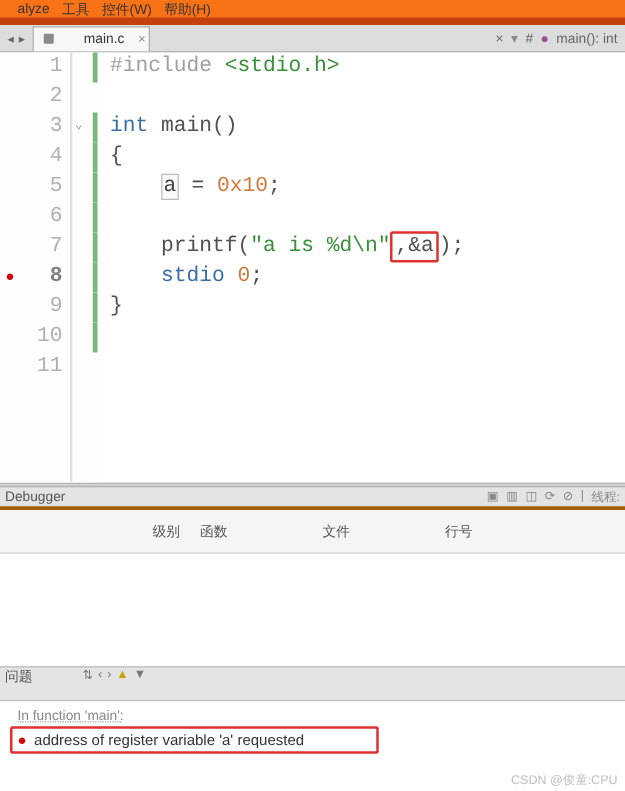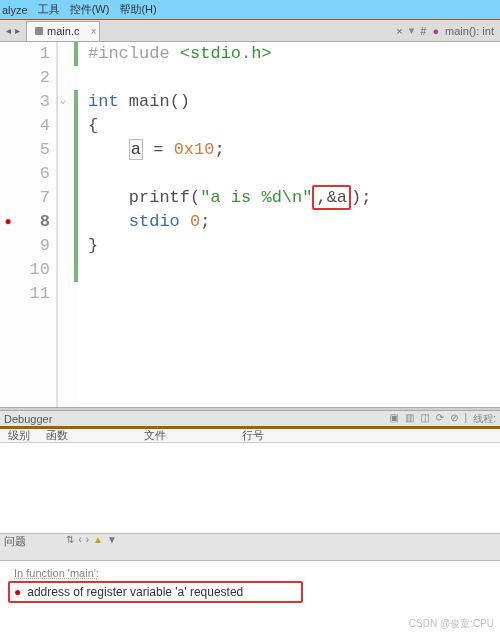--- a/index.html
+++ b/index.html
@@ -7,28 +7,28 @@
     font-family: "Microsoft YaHei", Arial, sans-serif;
     font-size: 12px;
     background: #f5f5f5;
     width: 500px;
     height: 633px;
     overflow: hidden;
     display: flex;
     flex-direction: column;
   }
   .menubar {
-    background: #7dd3fc;
+    background: #f97316;
     height: 20px;
     display: flex;
     align-items: center;
     font-size: 11px;
     color: #333;
-    border-bottom: 1px solid #c2410c;
-    padding-left: 2px;
+    border-bottom: 6px solid #c2410c;
+    padding-left: 14px;
   }
   .menubar span { margin-right: 10px; }
   .tabbar {
     background: #dcdcdc;
     height: 22px;
     display: flex;
     align-items: center;
     border-bottom: 1px solid #aaa;
   }
   .tab-left-icons {
@@ -45,20 +45,21 @@
     background: #f7f7f7;
     border: 1px solid #aaa;
     border-bottom: none;
     padding: 2px 20px 2px 8px;
     font-size: 11px;
     color: #333;
     position: relative;
     height: 20px;
     display: flex;
     align-items: center;
+    gap: 20px;
   }
   .tab .dot {
     width: 8px; height: 8px;
     background: #8b8b8b;
     border-radius: 1px;
     margin-right: 4px;
   }
   .tab-close {
     position: absolute;
     right: 3px;
@@ -183,22 +184,23 @@
     gap: 6px;
     color: #888;
     font-size: 10px;
   }
   .debug-cols {
     background: #f5f5f5;
     display: flex;
     font-size: 11px;
     color: #555;
     border-bottom: 1px solid #ccc;
-    height: 14px;
-    align-items: center;
+    height: 35px;
+    align-items: center;
+    justify-content: center;
   }
   .debug-cols span { padding: 0 8px; }
   .debug-body {
     background: #ffffff;
     height: 90px;
   }
   .problems-header {
     background: #e4e4e4;
     height: 28px;
     display: flex;

